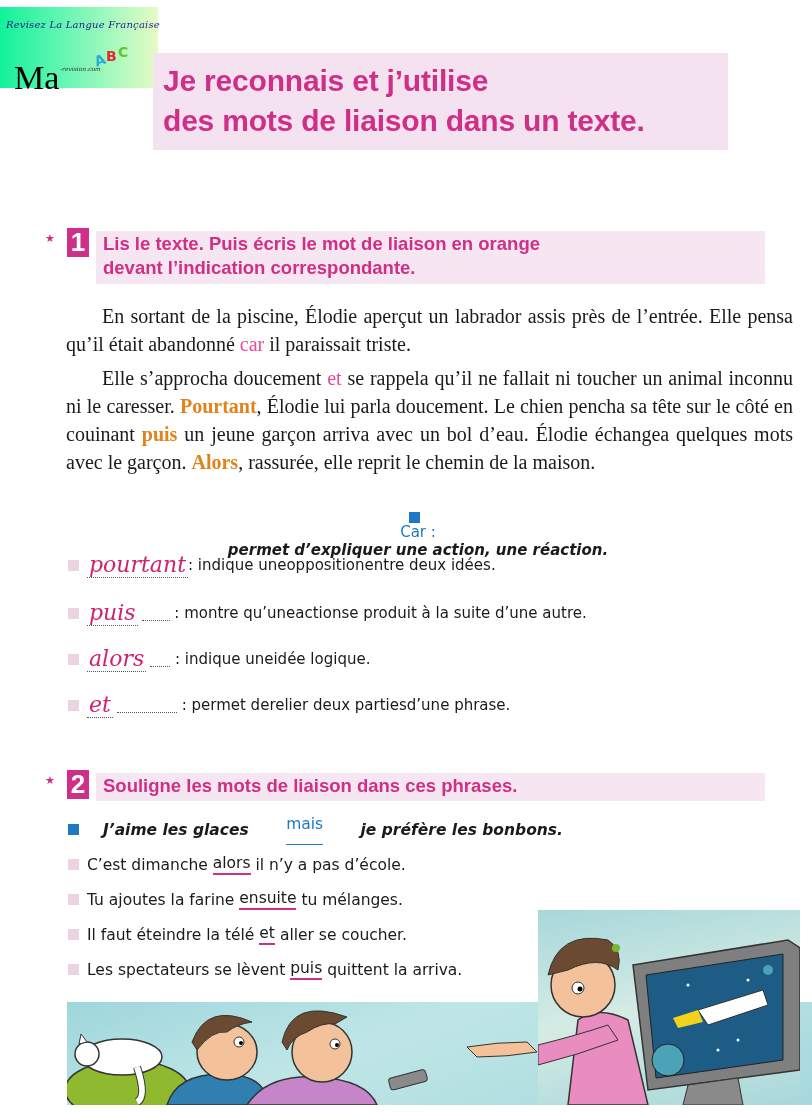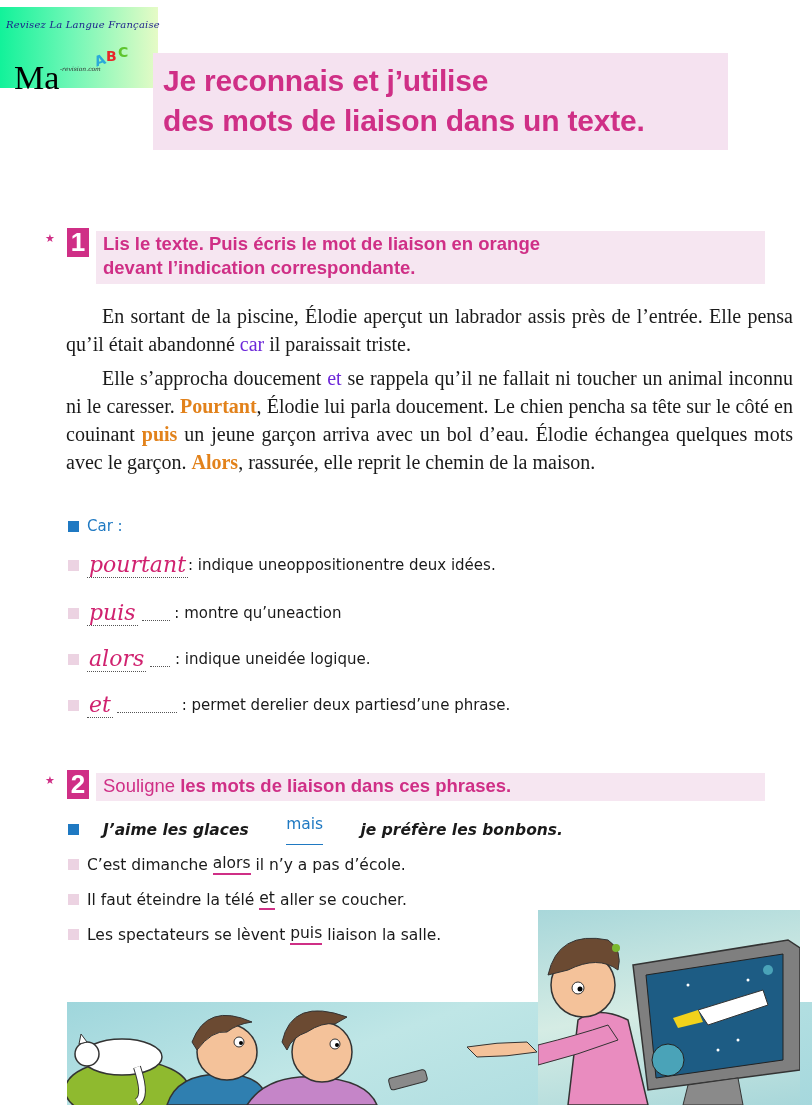--- a/index.html
+++ b/index.html
@@ -30,21 +30,21 @@
             color: #fff; font-family: "Liberation Sans", sans-serif; font-weight: bold; font-size: 26px;
             text-align: center; line-height: 29px; }
   .ex-band { position: absolute; left: 51px; background: #f6e6f1; }
   .ex-text { position: absolute; left: 58px; font-family: "Liberation Sans", sans-serif;
              font-weight: bold; font-size: 18.5px; color: #cf2f86; line-height: 24px; white-space: nowrap; }
 
   
   .story { position: absolute; left: 66px; top: 302px; width: 727px; font-family: "Liberation Serif", serif;
            font-size: 20px; line-height: 28px; color: #1a1a1a; text-align: justify; }
   .story p { text-indent: 36px; margin-bottom: 6px; }
-  .hl { color: #6d28d9; }
+  .hl { color: #ec4899; }
   .hlb { color: #e2821b; font-weight: bold; }
 
   
   .defs { position: absolute; left: 68px; top: 512px; width: 700px; font-family: "DejaVu Sans", sans-serif; }
   .def-row { position: relative; height: 46px; display: flex; align-items: center; font-size: 15px; white-space: nowrap; }
   .sq { display: inline-block; width: 11px; height: 11px; margin-right: 8px; flex: none; }
   .sq-blue { background: #1f79c2; }
   .sq-pink { background: #ecd3e2; }
   .def-key { color: #1f79c2; }
   .def-ital { font-style: italic; font-weight: bold; }
@@ -98,73 +98,78 @@
 <div class="story">
   <p>
     <span>En sortant de la piscine, Élodie aperçut un labrador assis près de l’entrée. Elle pensa qu’il était abandonné </span><span class="hl">car</span><span> il paraissait triste.</span>
   </p>
   <p>
     <span>Elle s’approcha doucement </span><span class="hl">et</span><span> se rappela qu’il ne fallait ni toucher un animal inconnu ni le caresser. </span><span class="hlb">Pourtant</span><span>, Élodie lui parla doucement. Le chien pencha sa tête sur le côté en couinant </span><span class="hlb">puis</span><span> un jeune garçon arriva avec un bol d’eau. Élodie échangea quelques mots avec le garçon. </span><span class="hlb">Alors</span><span>, rassurée, elle reprit le chemin de la maison.</span>
   </p>
 </div>
 
 <div class="defs">
-  <div class="def-row" style="height:28px;">
+  <div class="def-row" style="height:28px;flex-direction:column;">
     <span class="sq sq-blue"></span>
     <span class="def-key">Car :</span>
+    <span class="def-ital"> permet d’expliquer une action, une réaction.</span>
   </div>
   <div class="def-row" style="height:50px;">
     <span class="sq sq-pink"></span>
     <span class="answer">pourtant</span>
     <span>: indique une </span>
       <span class="ul">opposition</span>
       <span> entre deux idées.</span>
   </div>
   <div class="def-row">
     <span class="sq sq-pink"></span>
     <span class="answer">puis</span><span class="dots"></span>&nbsp;
-    <span>: montre qu’une </span><span class="ul">action</span>
+    <span>: montre qu’une </span><span class="ul">action</span><span> se produit à la suite d’une autre.</span>
   </div>
   <div class="def-row">
     <span class="sq sq-pink"></span>
     <span class="answer">alors</span><span class="dots" style="width:20px;"></span>&nbsp;
     <span>: indique une </span><span class="ul">idée logique</span><span>.</span>
   </div>
   <div class="def-row">
     <span class="sq sq-pink"></span>
     <span class="answer">et</span><span class="dots" style="width:60px;"></span>&nbsp;
     <span>: permet de </span><span class="ul">relier deux parties</span><span> d’une phrase.</span>
   </div>
 </div>
 
 <div class="ex-head" style="top:770px;width:720px;height:32px;">
   <span class="ex-star">★</span>
   <div class="ex-band" style="top:3px;width:669px;height:28px;"></div>
   <span class="ex-num">2</span>
   <div class="ex-text" style="top:4px;">
-    <span style="font-weight:400;">Souligne</span><span> les mots de liaison dans ces phrases.</span>
+    <span style="font-weight:700;">Souligne</span><span> les mots de liaison dans ces phrases.</span>
   </div>
 </div>
 
 <div class="sentences">
   <div class="sent-row sent-ex">
     <span class="sq sq-blue"></span>
     <span>J’aime les glaces </span>&nbsp;<span class="ul-blue">mais</span>&nbsp;<span> je préfère les bonbons.</span>
   </div>
   <div class="sent-row">
     <span class="sq sq-pink"></span>
     <span>C’est dimanche </span>&nbsp;<span class="ul-pink">alors</span>&nbsp;<span> il n’y a pas d’école.</span>
   </div>
   <div class="sent-row">
     <span class="sq sq-pink"></span>
+    <span>Tu ajoutes la farine </span>&nbsp;<span class="ul-pink">ensuite</span>&nbsp;<span> tu mélanges.</span>
+  </div>
+  <div class="sent-row">
+    <span class="sq sq-pink"></span>
     <span>Il faut éteindre la télé </span>&nbsp;<span class="ul-pink">et</span>&nbsp;<span> aller se coucher.</span>
   </div>
   <div class="sent-row">
     <span class="sq sq-pink"></span>
-    <span>Les spectateurs se lèvent </span>&nbsp;<span class="ul-pink">puis</span>&nbsp;<span> liaison la salle.</span>
+    <span>Les spectateurs se lèvent </span>&nbsp;<span class="ul-pink">puis</span>&nbsp;<span> quittent la arriva.</span>
   </div>
 </div>
 
 <div class="illus-bottom">
   <svg width="745" height="103" viewBox="0 0 745 103">
 
     <ellipse cx="60" cy="88" rx="62" ry="30" fill="#8fba2f" stroke="#333" stroke-width="1.5"></ellipse>
 
     <ellipse cx="55" cy="55" rx="40" ry="18" fill="#ffffff" stroke="#333" stroke-width="1.5"></ellipse>
     <circle cx="20" cy="52" r="12" fill="#ffffff" stroke="#333" stroke-width="1.5"></circle>

